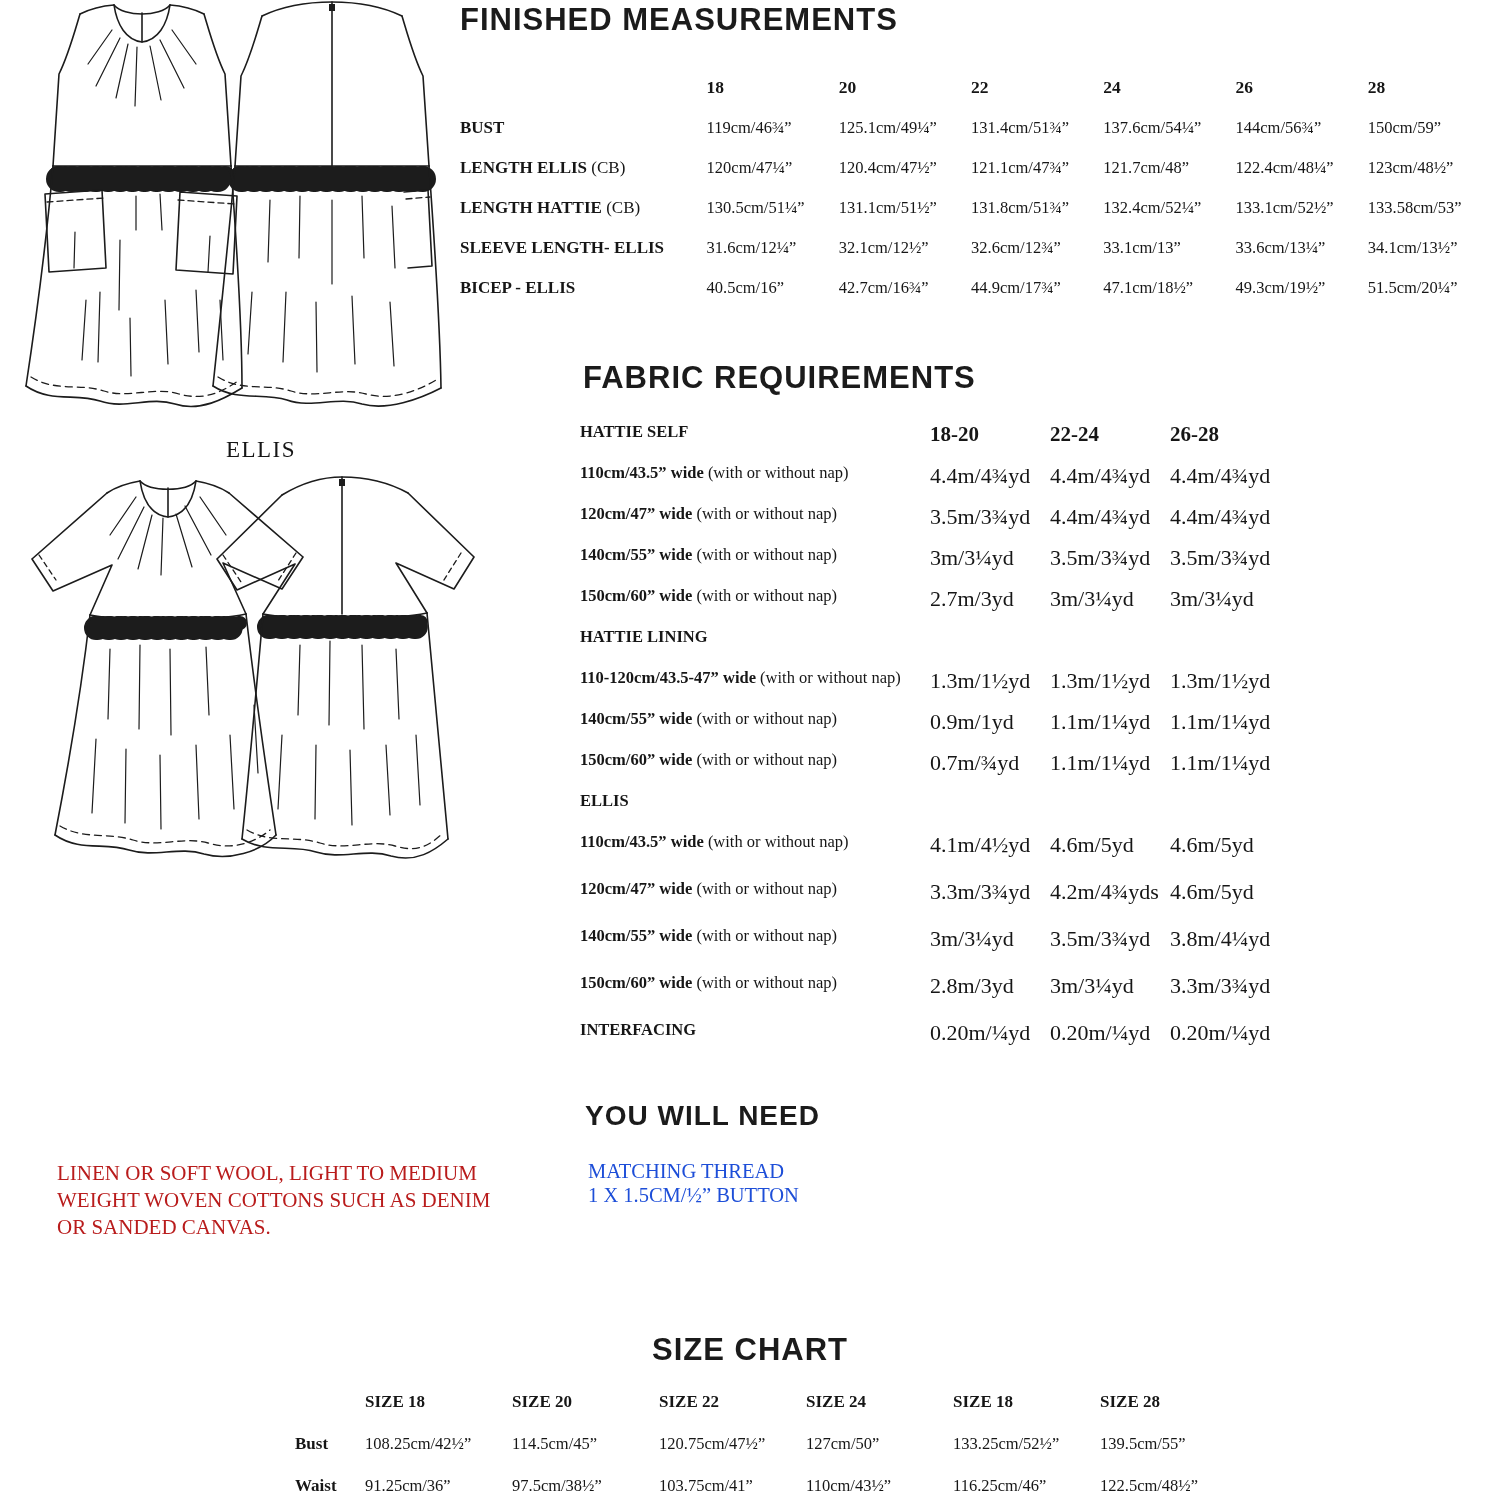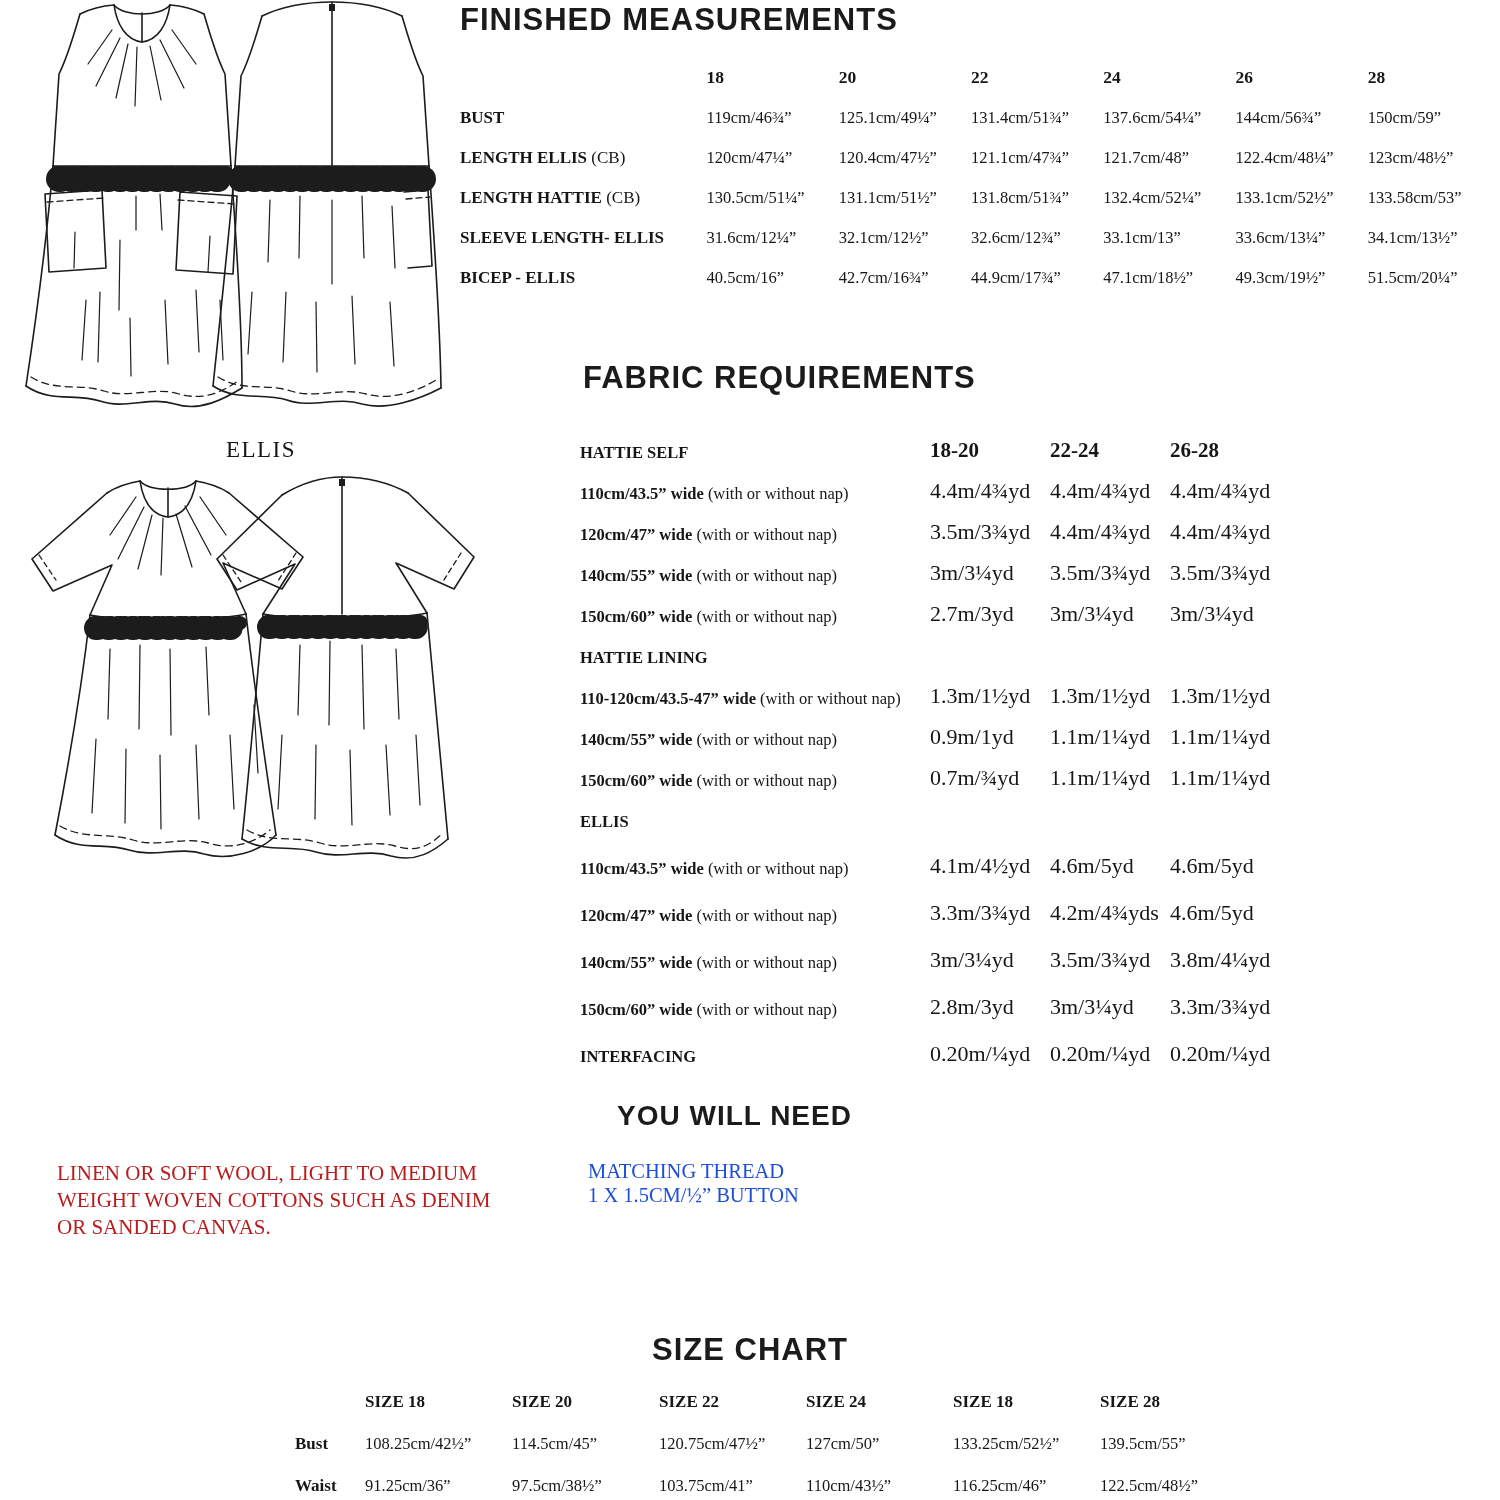--- a/index.html
+++ b/index.html
@@ -4,29 +4,29 @@
 <style>
   html,body{margin:0;padding:0;background:#fff;}
   .page{position:relative;width:1500px;height:1500px;background:#ffffff;overflow:hidden;
         color:#161616;font-family:"Liberation Serif","DejaVu Serif",serif;}
   .abs{position:absolute;}
   .title{font-family:"Liberation Sans","DejaVu Sans",sans-serif;font-weight:800;
          font-size:31px;letter-spacing:1px;color:#1b1b1b;white-space:nowrap;}
   .title.sm{font-size:28px;}
   
   .fm-table{left:460px;top:57px;width:1040px;}
-  .fm-row{display:flex;height:40px;align-items:center;}
+  .fm-row{display:flex;height:40px;align-items:flex-end;}
   .fm-row.head{height:41px;}
   .fm-label{width:248px;font-size:17px;font-weight:bold;white-space:nowrap;}
   .fm-label .n{font-weight:normal;}
   .fm-cell{width:133px;font-size:16.5px;white-space:nowrap;}
   .fm-cell.h{font-weight:bold;font-size:17.5px;}
   
   .fr-table{left:580px;top:422px;width:920px;}
-  .fr-row{display:flex;height:41px;align-items:flex-end;}
+  .fr-row{display:flex;height:41px;align-items:flex-start;}
   .fr-row.tall{height:47px;}
   .fr-label{width:350px;font-size:16.5px;white-space:nowrap;}
   .fr-label .b{font-weight:bold;}
   .fr-cell{width:120px;font-size:22px;white-space:nowrap;}
   .fr-cell.h{font-weight:bold;font-size:21px;}
   
   .sc-table{left:295px;top:1392px;}
   .sc-row{display:flex;height:42px;align-items:flex-start;}
   .sc-label{width:70px;font-size:17px;font-weight:bold;white-space:nowrap;}
   .sc-cell{width:147px;font-size:16.5px;white-space:nowrap;}
@@ -278,21 +278,21 @@
       <div class="fr-cell">0.20m/¼yd</div>
     </div>
   </div>
 
   <div class="abs body-caps" style="left:57px;top:1160px;width:460px;">
     <div>LINEN OR SOFT WOOL, LIGHT TO MEDIUM</div>
     <div>WEIGHT WOVEN COTTONS SUCH AS DENIM</div>
     <div>OR SANDED CANVAS.</div>
   </div>
 
-  <div class="abs title sm" style="left:585px;top:1100px;margin-left:32px;">YOU WILL NEED</div>
+  <div class="abs title sm" style="left:585px;top:1100px;">YOU WILL NEED</div>
   <div class="abs wn-caps" style="left:588px;top:1159px;width:330px;">
     <div>MATCHING THREAD</div>
     <div>1 X 1.5CM/½” BUTTON</div>
   </div>
 
   <div class="abs title" style="left:652px;top:1332px;">SIZE CHART</div>
 
   <div class="abs sc-table">
     <div class="sc-row">
       <div class="sc-label"></div>

